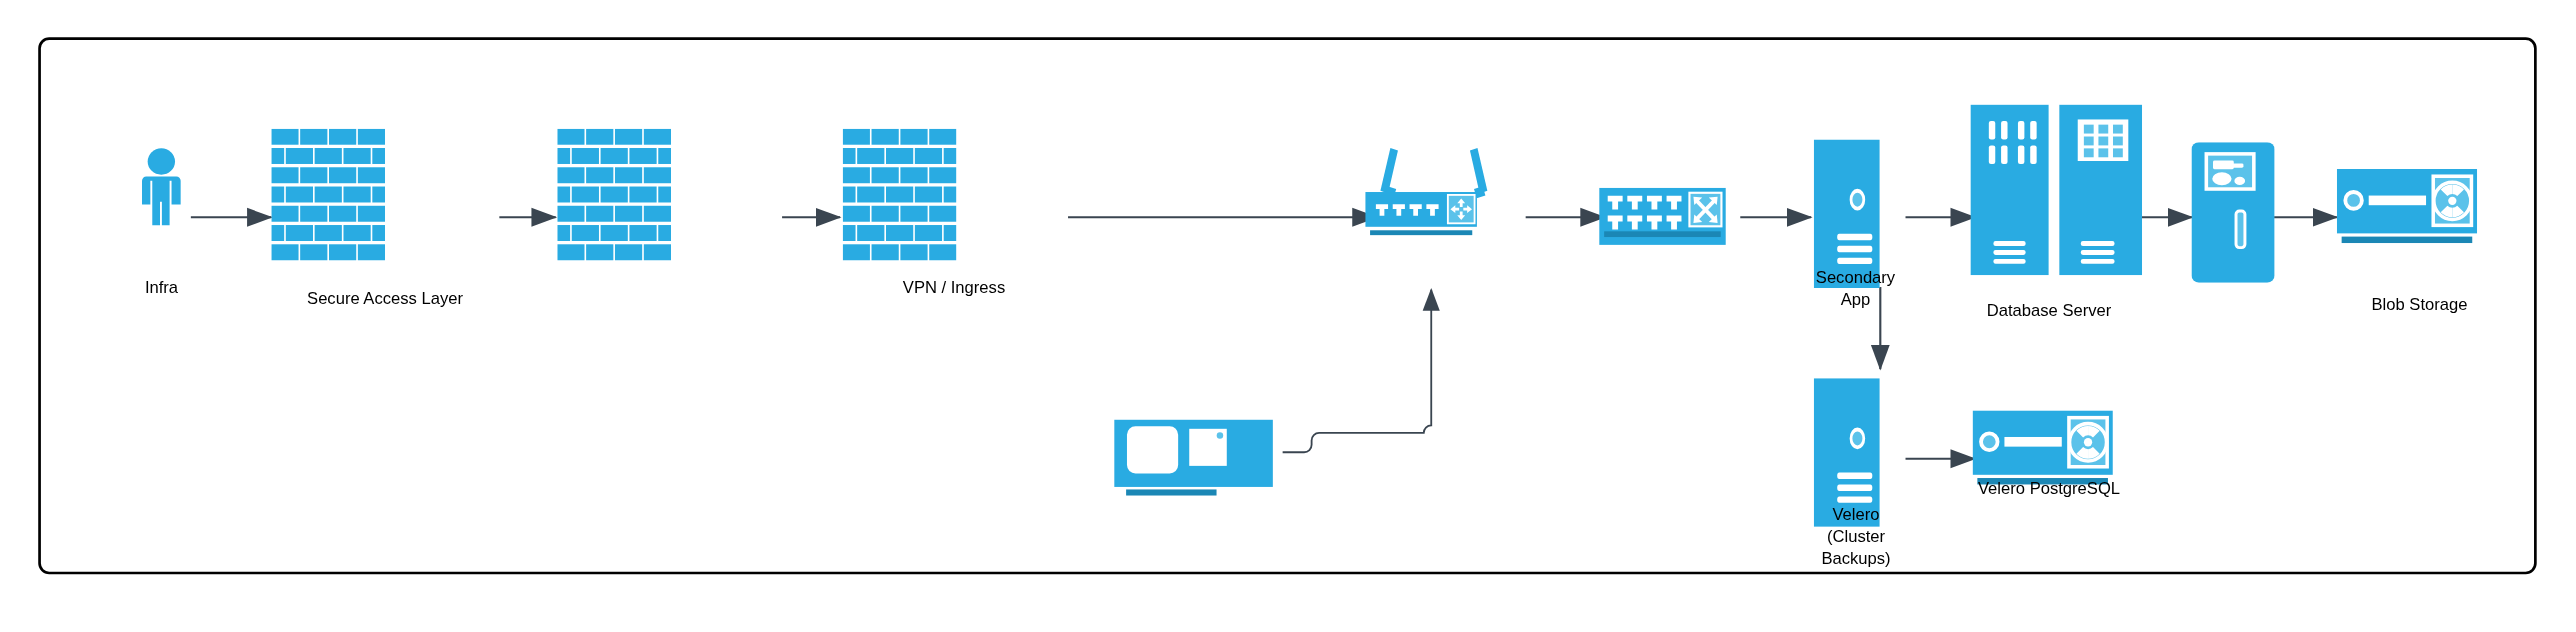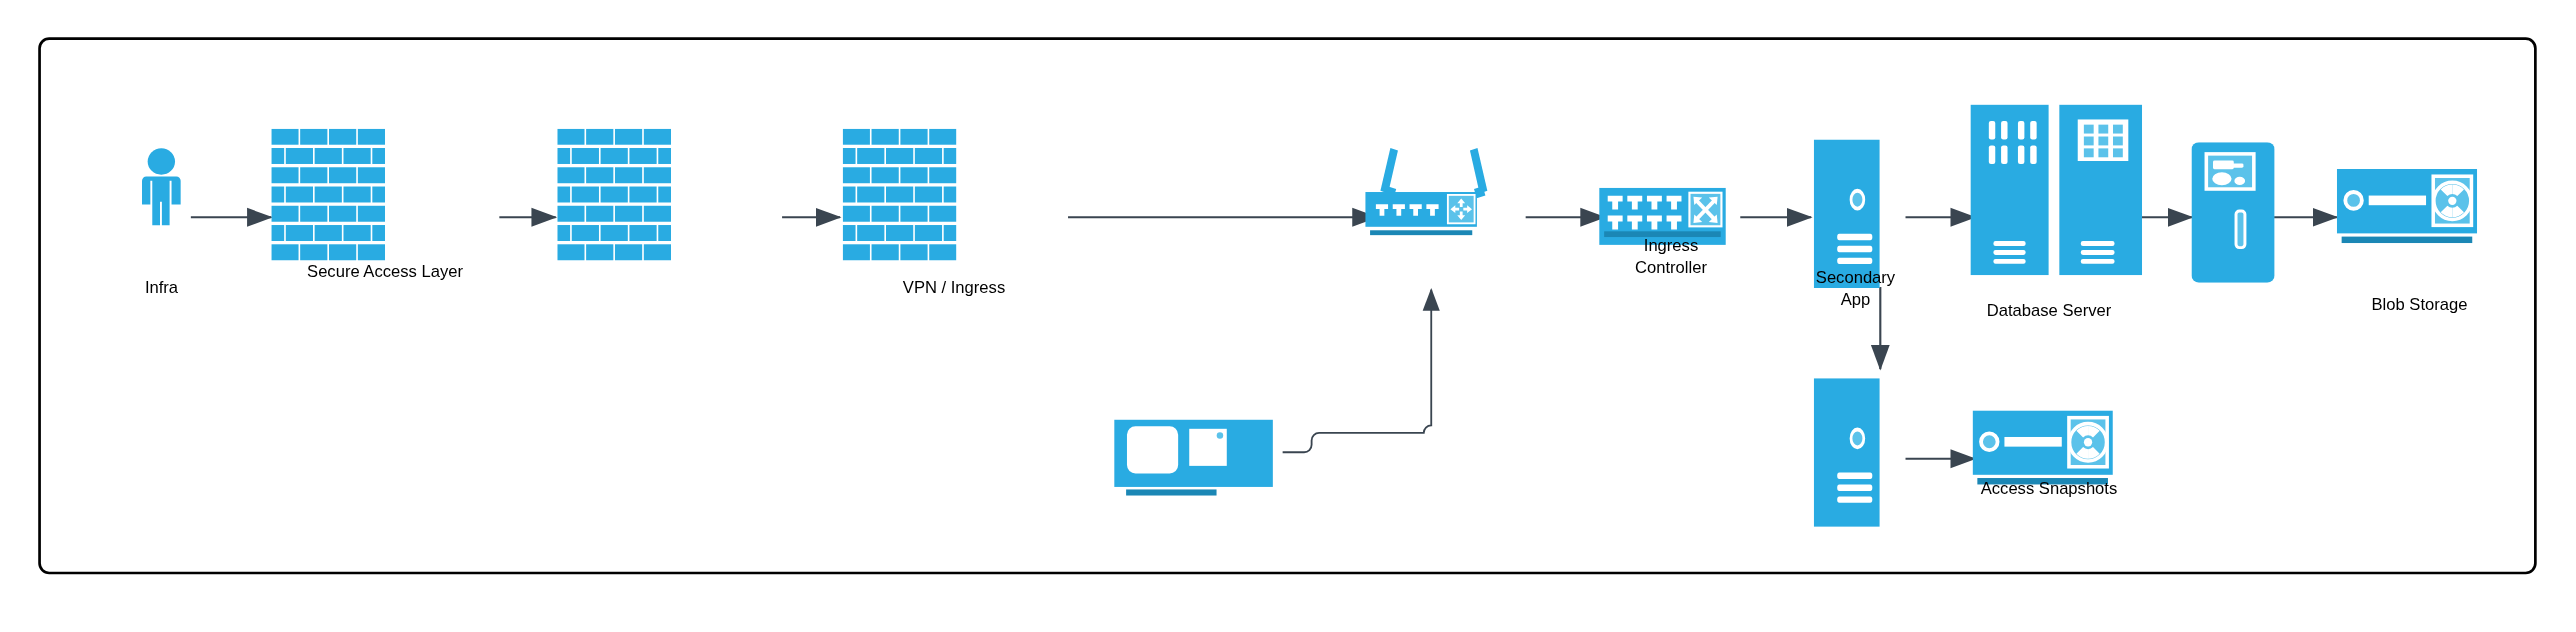--- a/index.html
+++ b/index.html
@@ -226,24 +226,25 @@
     <use href="#ico-server" x="3380" y="260" width="123" height="277"></use>
     <use href="#ico-dbrack" x="3672" y="195" width="320" height="318"></use>
     <use href="#ico-backup" x="4084" y="265" width="155" height="262"></use>
     <use href="#ico-blob" x="4355" y="315" width="285" height="162"></use>
     <use href="#ico-monitor" x="2076" y="782" width="318" height="157"></use>
     <use href="#ico-server" x="3380" y="705" width="123" height="277"></use>
     <use href="#ico-blob" x="3676" y="765" width="285" height="162"></use>
   </svg>
 
   <div class="node-label" style="left:81px;top:277px;width:161px;">Infra</div>
-  <div class="node-label" style="left:251px;top:261px;width:268px;">Secure Access Layer</div>
+  <div class="node-label" style="left:251px;top:288px;width:268px;">Secure Access Layer</div>
   <div class="node-label" style="left:820px;top:277px;width:268px;">VPN / Ingress</div>
-  <div class="node-label" style="left:1542px;top:235px;width:258px;">Ingress
-Controller</div>
   <div class="node-label" style="left:1743px;top:267px;width:225px;">Secondary
 App</div>
   <div class="node-label" style="left:1915px;top:284px;width:268px;margin-top:16px;">Database Server</div>
   <div class="node-label" style="left:2296px;top:250px;width:247px;margin-top:44px;">Blob Storage</div>
-  <div class="node-label" style="left:1915px;top:478px;width:268px;">Access Snapshots</div>
+  <div class="node-label" style="left:1765px;top:504px;width:182px;">Velero
+(Cluster
+Backups)</div>
+  <div class="node-label" style="left:1915px;top:478px;width:268px;">Velero PostgreSQL</div>
 
 </div>
 
 
 </body></html>

